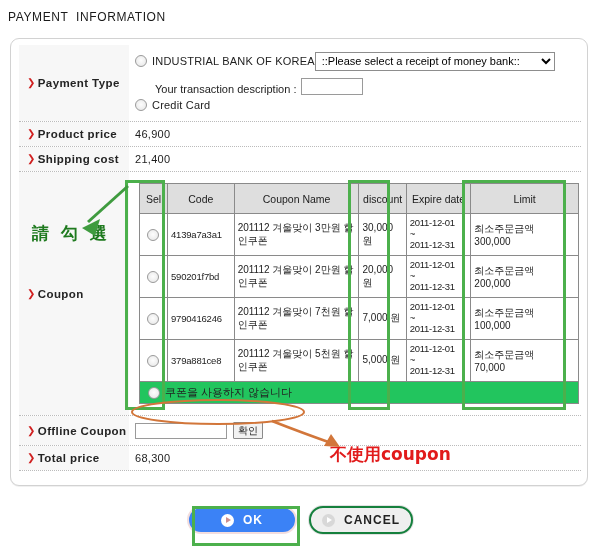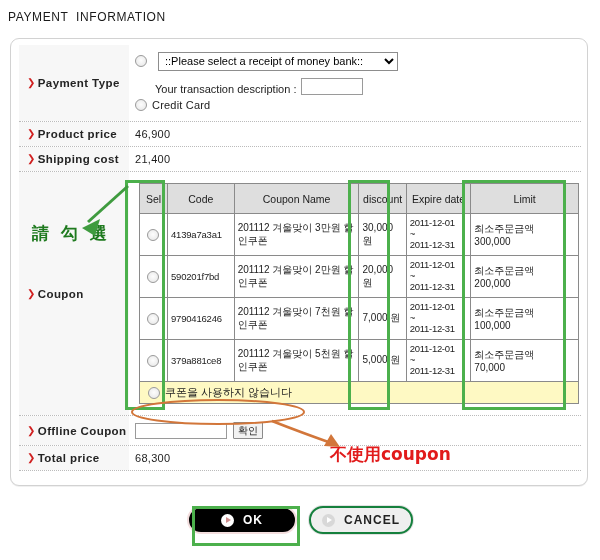--- a/index.html
+++ b/index.html
@@ -99,21 +99,20 @@
     height: 20px;
     font-size: 11px;
     letter-spacing: .2px;
   }
 
   select.bank-select {
     font-family: "Liberation Sans", sans-serif;
     font-size: 11px;
     height: 19px;
     width: 240px;
-    margin-left: 6px;
     border: 1px solid #8d8d8d;
     background: #fff;
     padding: 0 2px;
     box-sizing: border-box;
   }
   .txt-input {
     font-family: "Liberation Sans", sans-serif;
     font-size: 11px;
     height: 17px;
     border: 1px solid #9a9a9a;
@@ -166,21 +165,21 @@
 
   .nocoupon-row {
     width: 440px;
     border: 1px solid #8a8a8a;
     border-top: none;
     height: 22px;
     display: flex;
     align-items: center;
     padding-left: 8px;
     box-sizing: border-box;
-    background: #fef9c3;
+    background: #22c55e;
     font-size: 11px;
   }
 
   
   .offline-line { display: flex; align-items: center; }
   .offline-line .txt-input { width: 92px; height: 16px; }
   .confirm-btn {
     margin-left: 6px;
     font-family: "Liberation Sans", sans-serif;
     font-size: 10px;
@@ -212,21 +211,21 @@
     height: 28px;
     border-radius: 14px;
     font-size: 12px;
     font-weight: bold;
     letter-spacing: 1px;
     cursor: pointer;
     box-sizing: border-box;
   }
   .pill-ok {
     width: 110px;
-    background: #000000;
+    background: #3b82f6;
     border: 2px solid #f3dede;
     color: #ffffff;
   }
   .pill-cancel {
     width: 104px;
     background: #efefef;
     border: 2px solid #15803d;
     color: #222222;
     box-shadow: 0 0 0 1px #e2e2e2;
   }
@@ -289,20 +288,21 @@
   <div class="panel-inner">
 
     <div class="frow">
       <div class="flabel">
         <span class="arrow">❯</span>
         <span>Payment Type</span>
       </div>
       <div class="fvalue col">
         <div class="radio-line">
           <span class="radio"></span>
+          <span>INDUSTRIAL BANK OF KOREA</span>
           <select class="bank-select">
             <option>::Please select a receipt of money bank::</option>
           </select>
         </div>
         <div class="desc-line">
           <span>Your transaction description :</span>
           <input class="txt-input" type="text" value="" style="">
         </div>
         <div class="radio-line">
           <span class="radio"></span>

